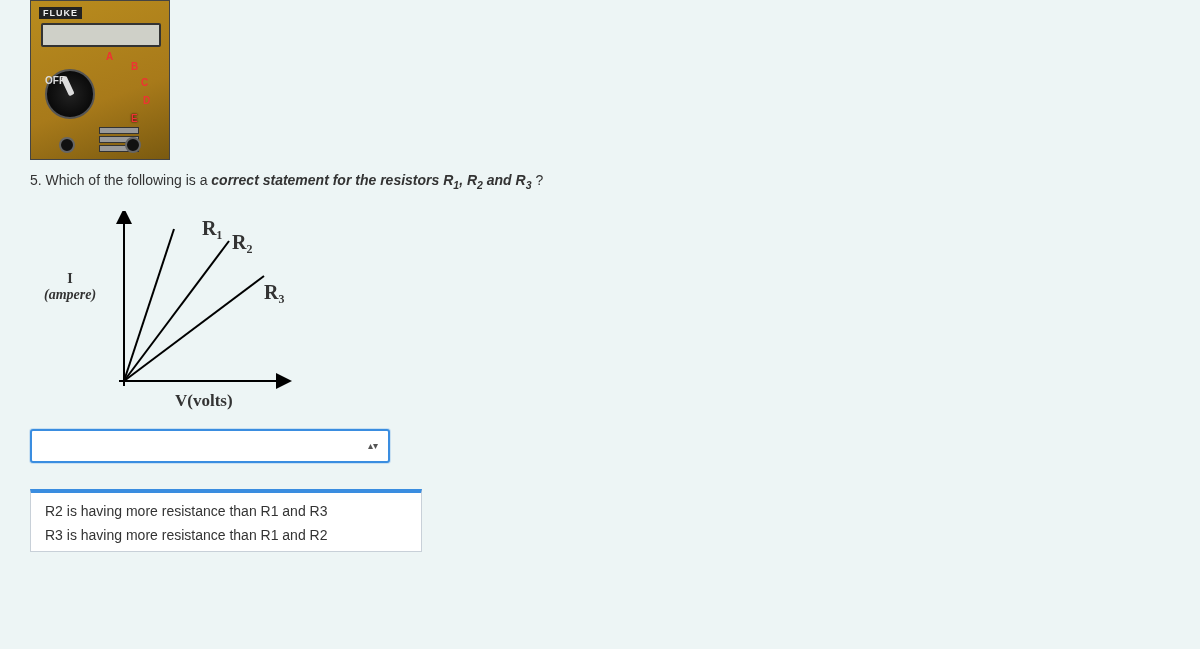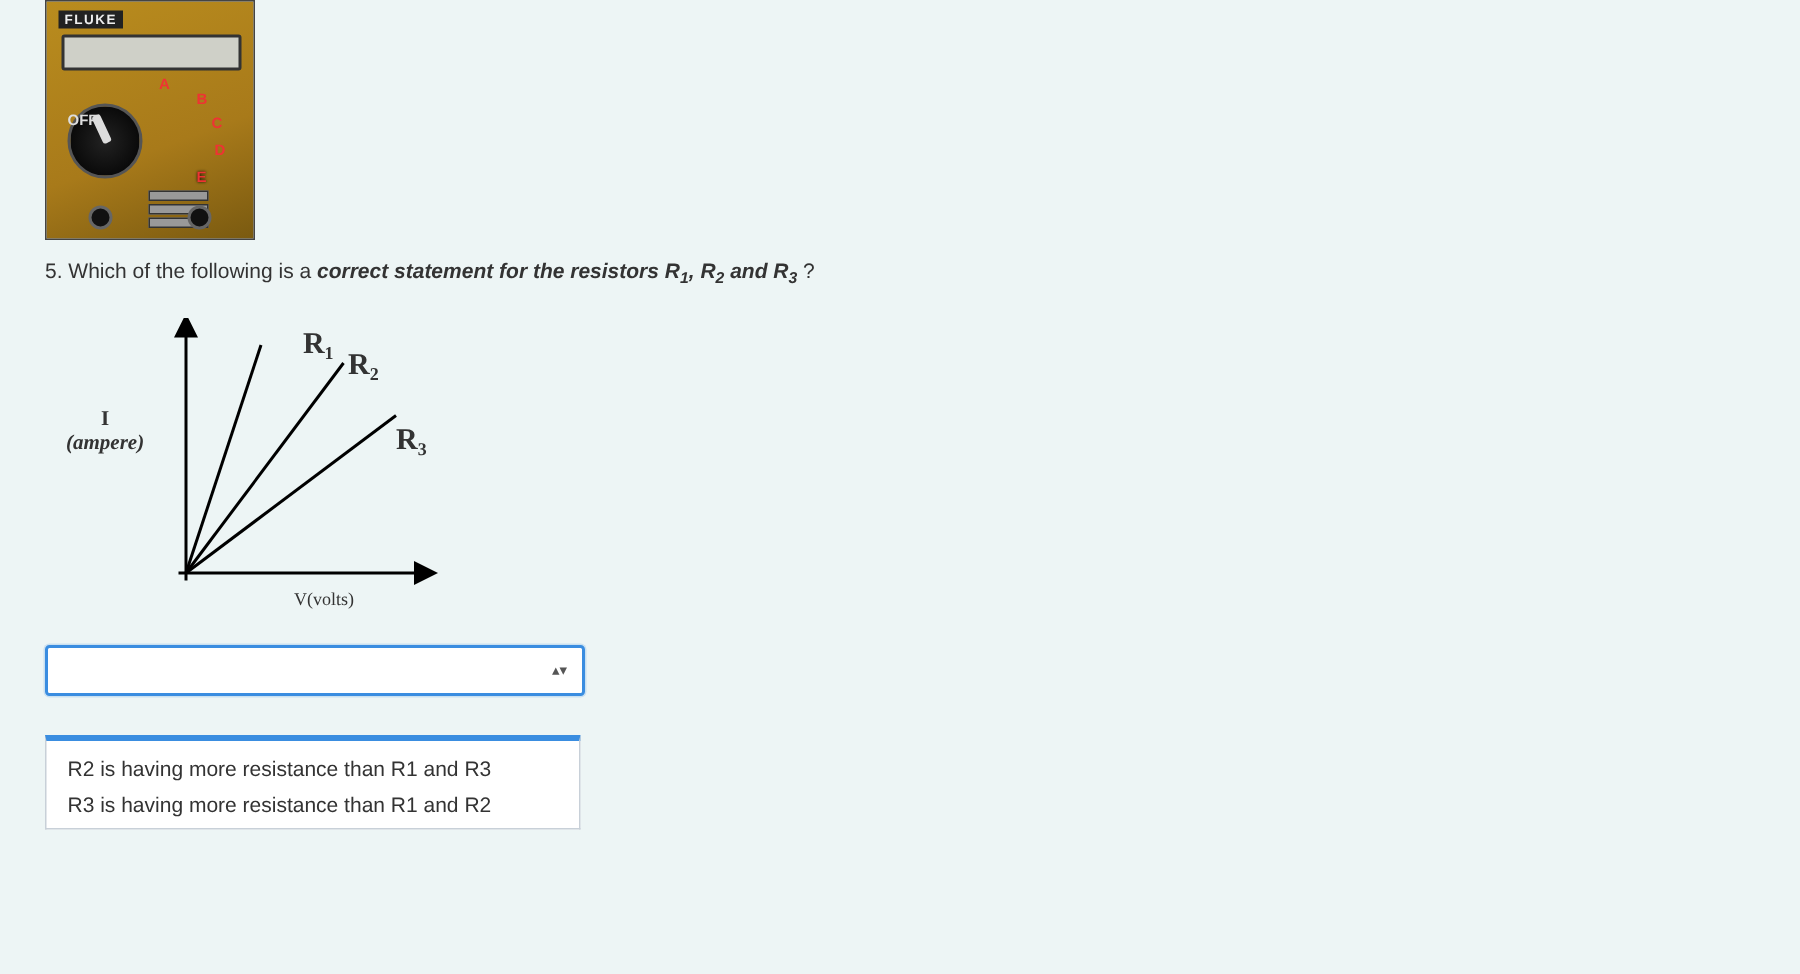--- a/index.html
+++ b/index.html
@@ -76,22 +76,22 @@
 
   .graph-wrap {
     width: 270px; height: 200px; position: relative; margin: 20px 0 12px 24px;
   }
   .y-label {
     position:absolute; left:-10px; top:60px; text-align:center;
     font-family: 'Times New Roman', serif; font-weight:bold; font-size:14px;
   }
   .y-label .unit { font-weight:bold;font-style:italic; }
   .x-label {
-    position:absolute; left:142px; top:180px;
-    font-family:'Times New Roman', serif; font-weight:normal; font-size:12px;
+    position:absolute; left:121px; top:180px;
+    font-family:'Times New Roman', serif; font-weight:bold; font-size:17px;
   }
   .graph-wrap svg { position:absolute; left:60px; top:0; }
   .line-label {
     position:absolute; font-family:'Times New Roman', serif; font-weight:bold; font-size:20px;
   }
   .ll1 { left:148px; top:6px; }
   .ll2 { left:178px; top:20px;text-align:center; }
   .ll3 { left:210px; top:70px; }
 
   .dropdown-wrap {
@@ -109,21 +109,21 @@
     justify-content: flex-end;
     padding: 0 10px;
     cursor: pointer;
     box-shadow: 0 0 0 1px rgba(58,141,224,0.2);
   }
   .dropdown .caret {
     font-size: 10px; color:#555;
   }
   .options-panel {
     margin-top: 26px;
-    width: 357px;
+    width: 392px;
     background: #fff;
     border-left: 1px solid #c8d0d8;
     border-right: 1px solid #c8d0d8;
     border-bottom: 1px solid #c8d0d8;
     border-top: 4px solid #3a8de0;
     padding: 6px 0 4px 0;
   }
   .options-panel .opt {
     padding: 4px 14px;
     font-size: 14px;

